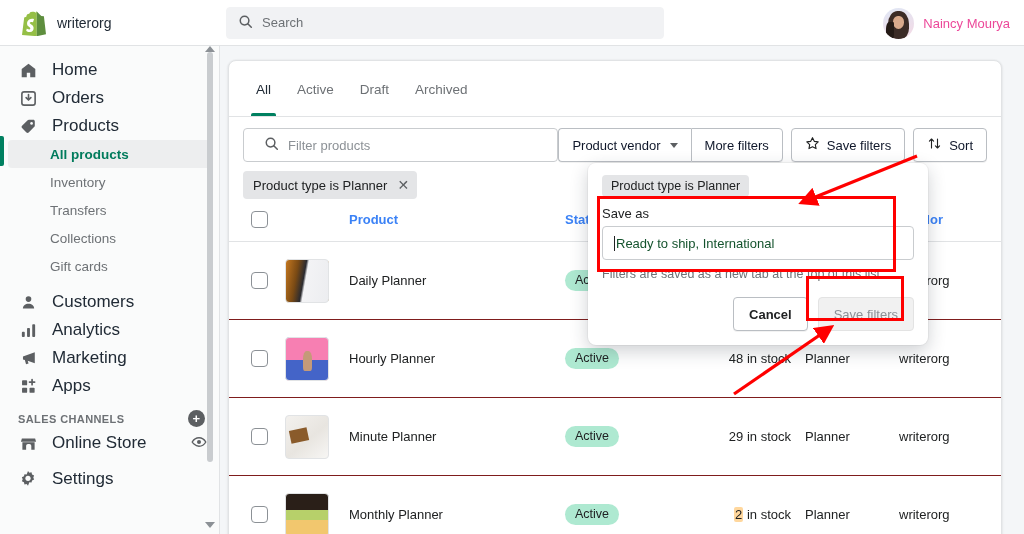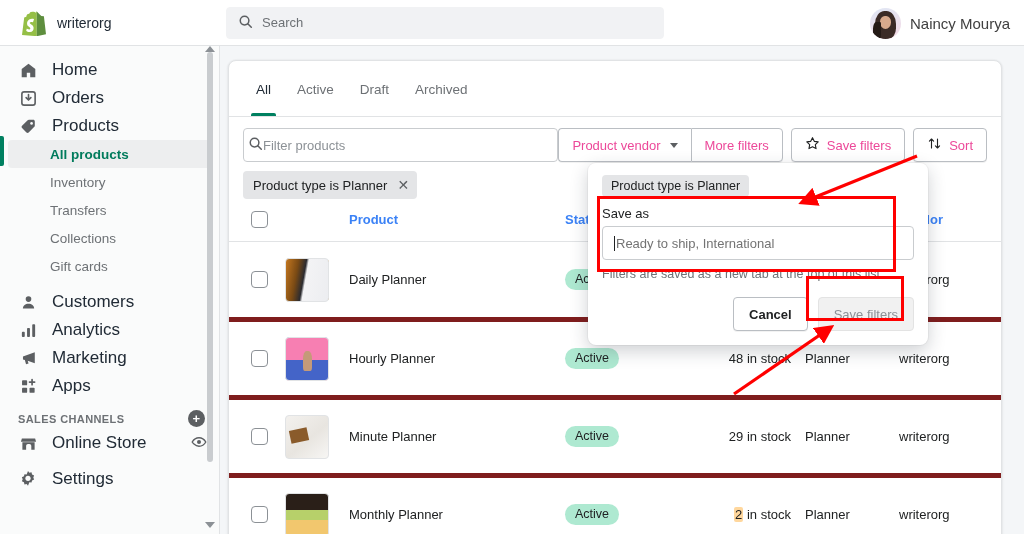--- a/index.html
+++ b/index.html
@@ -44,21 +44,21 @@
     background:#3b2b26; border-radius:46% 46% 38% 38%;
   }
   .avatar .face {
     position:absolute; left:10px; top:8px; width:11px; height:13px;
     background:#d8a98c; border-radius:48% 48% 55% 55%;
   }
   .avatar .shade {
     position:absolute; left:3px; top:14px; width:8px; height:17px;
     background:#241a16; border-radius:40% 10% 30% 40%;
   }
-  .user-name { font-size:15px; color:#404040; white-space:nowrap; }
+  .user-name { font-size:13px; color:#ec4899; white-space:nowrap; }
 
   
   .sidebar {
     position:absolute; top:46px; left:0; width:220px; height:488px;
     background:#FAFBFB; border-right:1px solid #E1E3E5;
     padding-top:10px; z-index:20; overflow:hidden;
   }
   .green-edge {
     position:absolute; left:0; top:136px; width:4px; height:30px;
     background:#008060; border-radius:0 2px 2px 0; z-index:25;
@@ -114,29 +114,29 @@
   }
   .tab.active { color:#212B36; font-weight:400; }
   .tab.active::after {
     content:""; position:absolute; left:8px; right:8px; bottom:0;
     height:3px; background:#008060; border-radius:2px 2px 0 0;
   }
 
   .filterbar { display:flex; align-items:center; gap:0; padding:11px 14px 0 14px; }
   .filter-input {
     flex:1 1 auto; height:34px; border:1px solid #C9CCCF; border-radius:4px;
-    display:flex; align-items:center; padding:0 4px; background:#fff;
+    display:flex; align-items:center; gap:9px; padding:0 20px; background:#fff;
     cursor:text; max-width:343px;
   }
   .filter-ph { color:#8C9196; font-size:13px; }
   .btn-group { display:flex; margin-left:auto; gap:8px; }
   .btn {
     height:34px; padding:0 13px; border:1px solid #BABEC3; background:#fff;
     border-radius:4px; display:flex; align-items:center; gap:7px;
-    font-size:13px; color:#ec4899; cursor:pointer; white-space:nowrap;
+    font-size:13px; color:#0f172a; cursor:pointer; white-space:nowrap;
     box-shadow:0 1px 0 rgba(0,0,0,0.05);
   }
   .btn.segA { border-radius:4px 0 0 4px; border-right:none; }
   .btn.segB { border-radius:0 4px 4px 0; }
   .seg { display:flex; }
   .caret { width:0;height:0;border-left:4px solid transparent;border-right:4px solid transparent;border-top:5px solid #5C5F62; margin-left:2px;}
 
   .chip-row { padding:9px 14px 12px 14px; display:flex; }
   .chip {
     background:#E4E5E7; border-radius:4px; height:28px; padding:0 8px 0 10px;
@@ -145,21 +145,21 @@
   }
   .chip .x { font-size:14px; color:#5C5F62; line-height:1; }
 
   
   table.plist { width:100%; border-collapse:collapse; table-layout:fixed; }
   table.plist th {
     text-align:left; font-size:13px; font-weight:600; color:#3b82f6;
     padding:0 0 13px 0; border-bottom:1px solid #E1E3E5; vertical-align:middle;
   }
   table.plist td {
-    padding:0; border-bottom:5px solid #7f1d1d; vertical-align:middle;
+    padding:0; border-bottom:1px solid #7f1d1d; vertical-align:middle;
     font-size:13px; color:#202223; height:78px;
   }
   .col-chk   { width:56px; padding-left:22px !important; }
   .col-thumb { width:64px; }
   .col-prod  { width:216px; }
   .col-stat  { width:112px; }
   .col-inv   { width:128px; }
   .col-type  { width:94px; }
   .col-vend  { width:auto; }
   .chkbox {
@@ -196,21 +196,21 @@
   }
   .pop-label { font-size:13px; color:#202223; margin-bottom:5px; }
   .pop-input {
     height:34px; border:1px solid #C9CCCF; border-radius:4px; background:#fff;
     display:flex; align-items:center; padding:0 11px; cursor:text;
   }
   .pop-caret {
     display:inline-block; width:1px; height:15px; background:#202223;
     margin-right:1px; vertical-align:middle;
   }
-  .pop-val { color:#737373; font-size:13px; }
+  .pop-val { color:#14532d; font-size:13px; }
   .pop-help { font-size:12.5px; color:#6D7175; margin-top:7px; }
   .pop-actions { display:flex; justify-content:flex-end; gap:10px; margin-top:16px; }
   .btn-cancel {
     height:34px; padding:12px 15px; border:1px solid #BABEC3; background:#fff;
     border-radius:4px; font-size:13px; font-weight:600; color:#202223;
     cursor:pointer; display:flex; align-items:center;
     box-shadow:0 1px 0 rgba(0,0,0,0.05);
   }
   .btn-save {
     height:34px; padding:0 15px; background:#F1F1F1; border:1px solid #E3E3E3;

